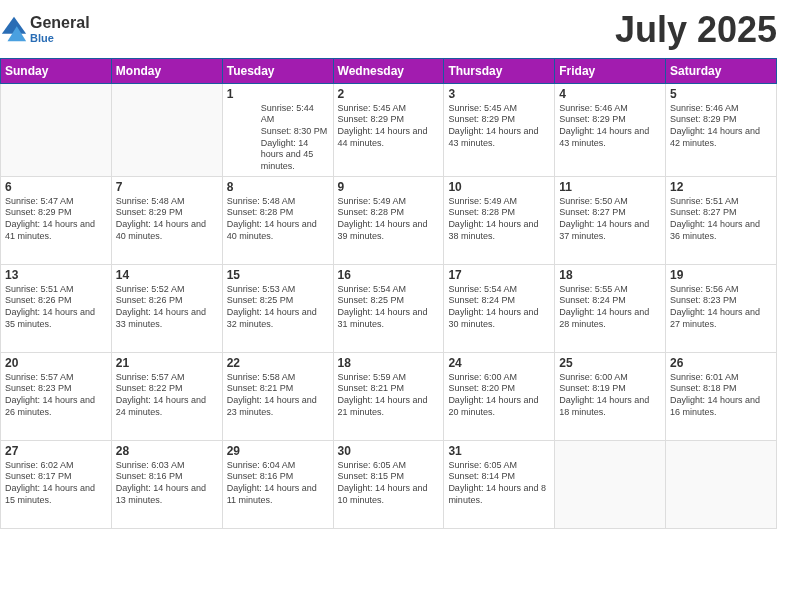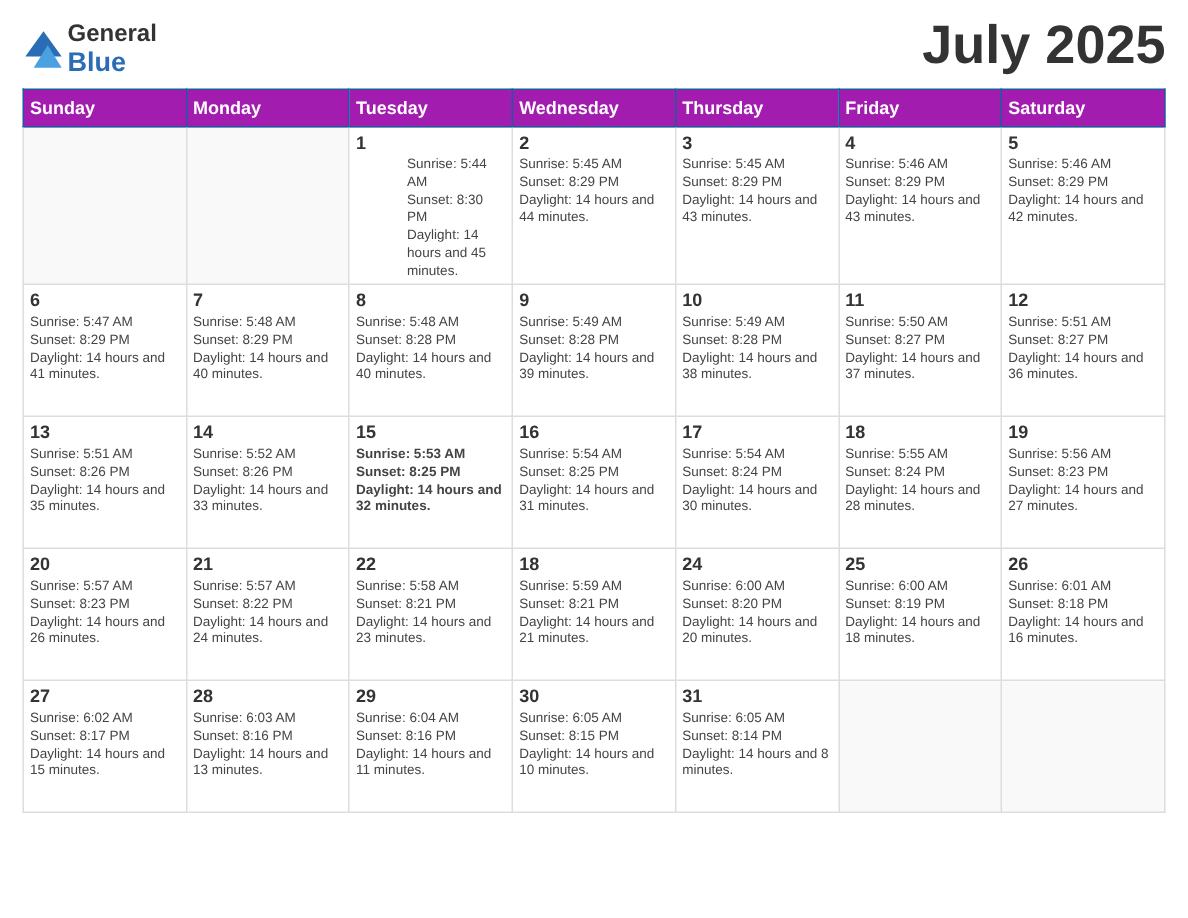--- a/index.html
+++ b/index.html
@@ -6,21 +6,21 @@
     body {
       width: 792px;
       height: 612px;
       font-family: Arial, sans-serif;
       background: #fff;
       overflow: hidden;
     }
     .page {
       width: 792px;
       height: 448px;
-      padding: 10px 15px 10px 15px;
+      padding: 10px 15px 10px 0;
       display: flex;
       flex-direction: column;
     }
     .header {
       display: flex;
       justify-content: space-between;
       align-items: flex-start;
       margin-bottom: 8px;
     }
     .logo {
@@ -32,21 +32,21 @@
       display: flex;
       flex-direction: column;
       line-height: 1.1;
     }
     .logo-general {
       font-size: 16px;
       font-weight: bold;
       color: #333;
     }
     .logo-blue {
-      font-size: 18px;
+      font-size: 11px;
       font-weight: bold;
       color: #2a6db5;
     }
     .logo-icon {
       width: 28px;
       height: 28px;
       margin-right: 2px;
     }
     .title-area {
       text-align: right;
@@ -221,21 +221,21 @@
 Daylight: 14 hours and 35 minutes.</div>
           </td>
           <td>
             <span class="day-number">14</span>
             <div class="cell-text" style="white-space: pre-line;">Sunrise: 5:52 AM
 Sunset: 8:26 PM
 Daylight: 14 hours and 33 minutes.</div>
           </td>
           <td>
             <span class="day-number">15</span>
-            <div class="cell-text" style="white-space: pre-line; font-weight: bold;">Sunrise: 5:53 AM
+            <div class="cell-text" style="white-space: pre-line;">Sunrise: 5:53 AM
 Sunset: 8:25 PM
 Daylight: 14 hours and 32 minutes.</div>
           </td>
           <td>
             <span class="day-number">16</span>
             <div class="cell-text" style="white-space: pre-line;">Sunrise: 5:54 AM
 Sunset: 8:25 PM
 Daylight: 14 hours and 31 minutes.</div>
           </td>
           <td>

